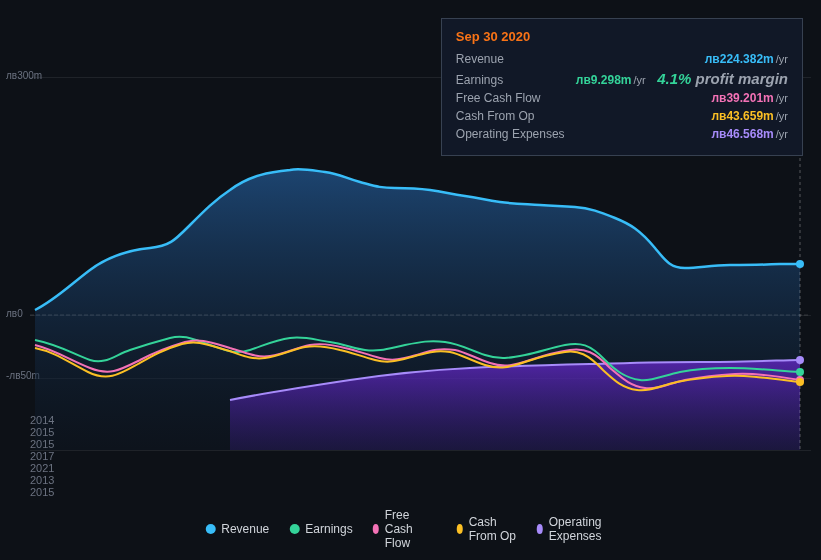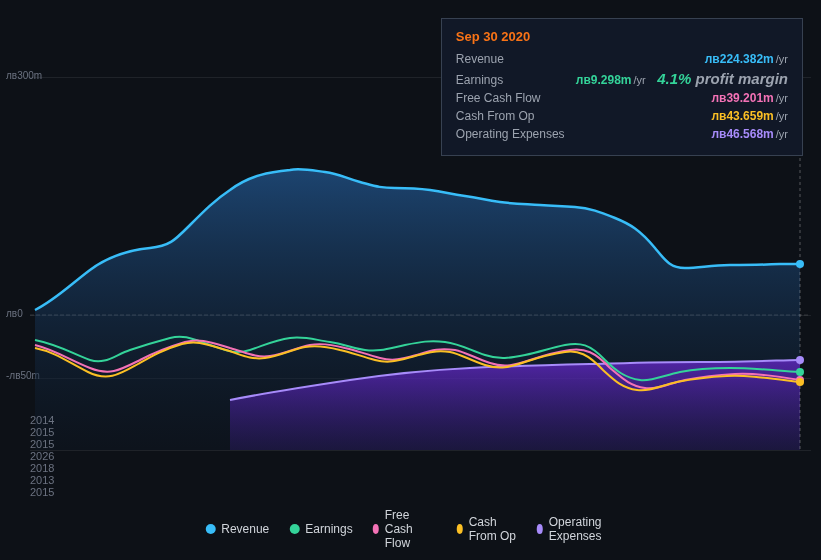--- a/index.html
+++ b/index.html
@@ -329,22 +329,22 @@
       <span class="tooltip-value color-purple">
         <span>лв46.568m</span><span class="tooltip-unit">/yr</span>
       </span>
     </div>
   </div>
 
   <div style="position:absolute; bottom:62px; left:30px; right:10px; display:flex; justify-content:space-between;flex-direction:column;">
     <span class="x-label">2014</span>
     <span class="x-label">2015</span>
     <span class="x-label">2015</span>
-    <span class="x-label">2026</span>
-    <span class="x-label">2018</span>
+    <span class="x-label">2017</span>
+    <span class="x-label">2021</span>
     <span class="x-label">2013</span>
     <span class="x-label">2015</span>
   </div>
 
   <div class="legend">
     <div class="legend-item">
       <div class="legend-dot" style="background:#38bdf8;"></div>
       <span class="legend-label">Revenue</span>
     </div>
     <div class="legend-item">

